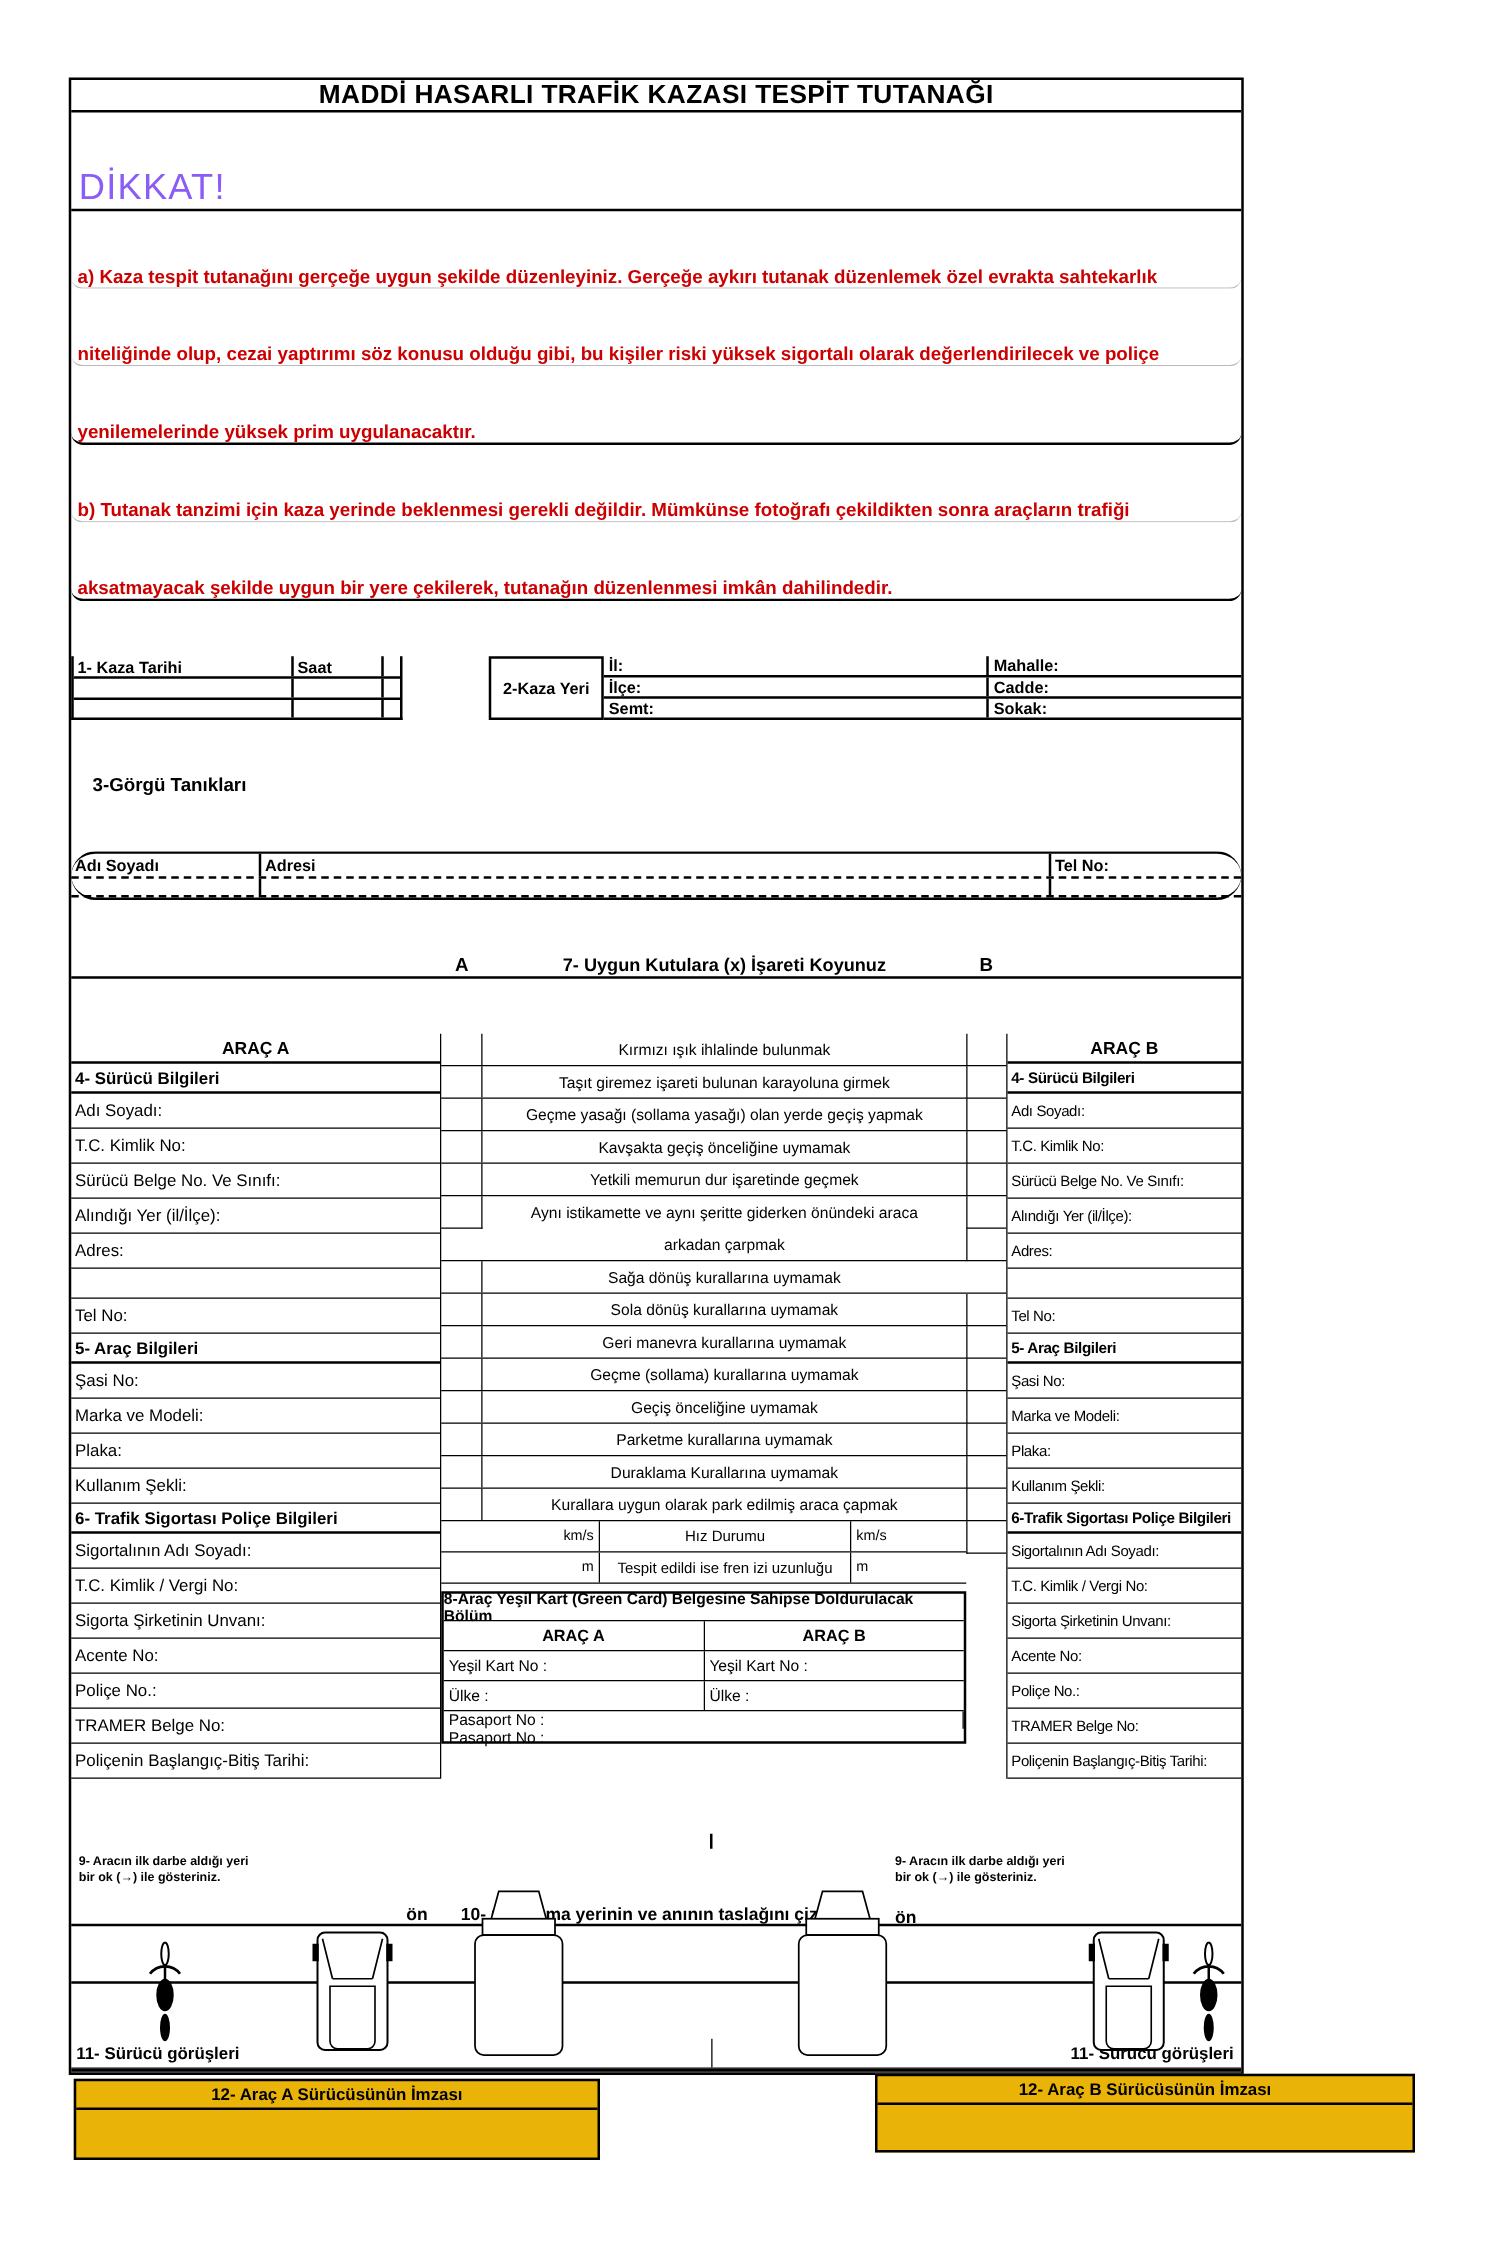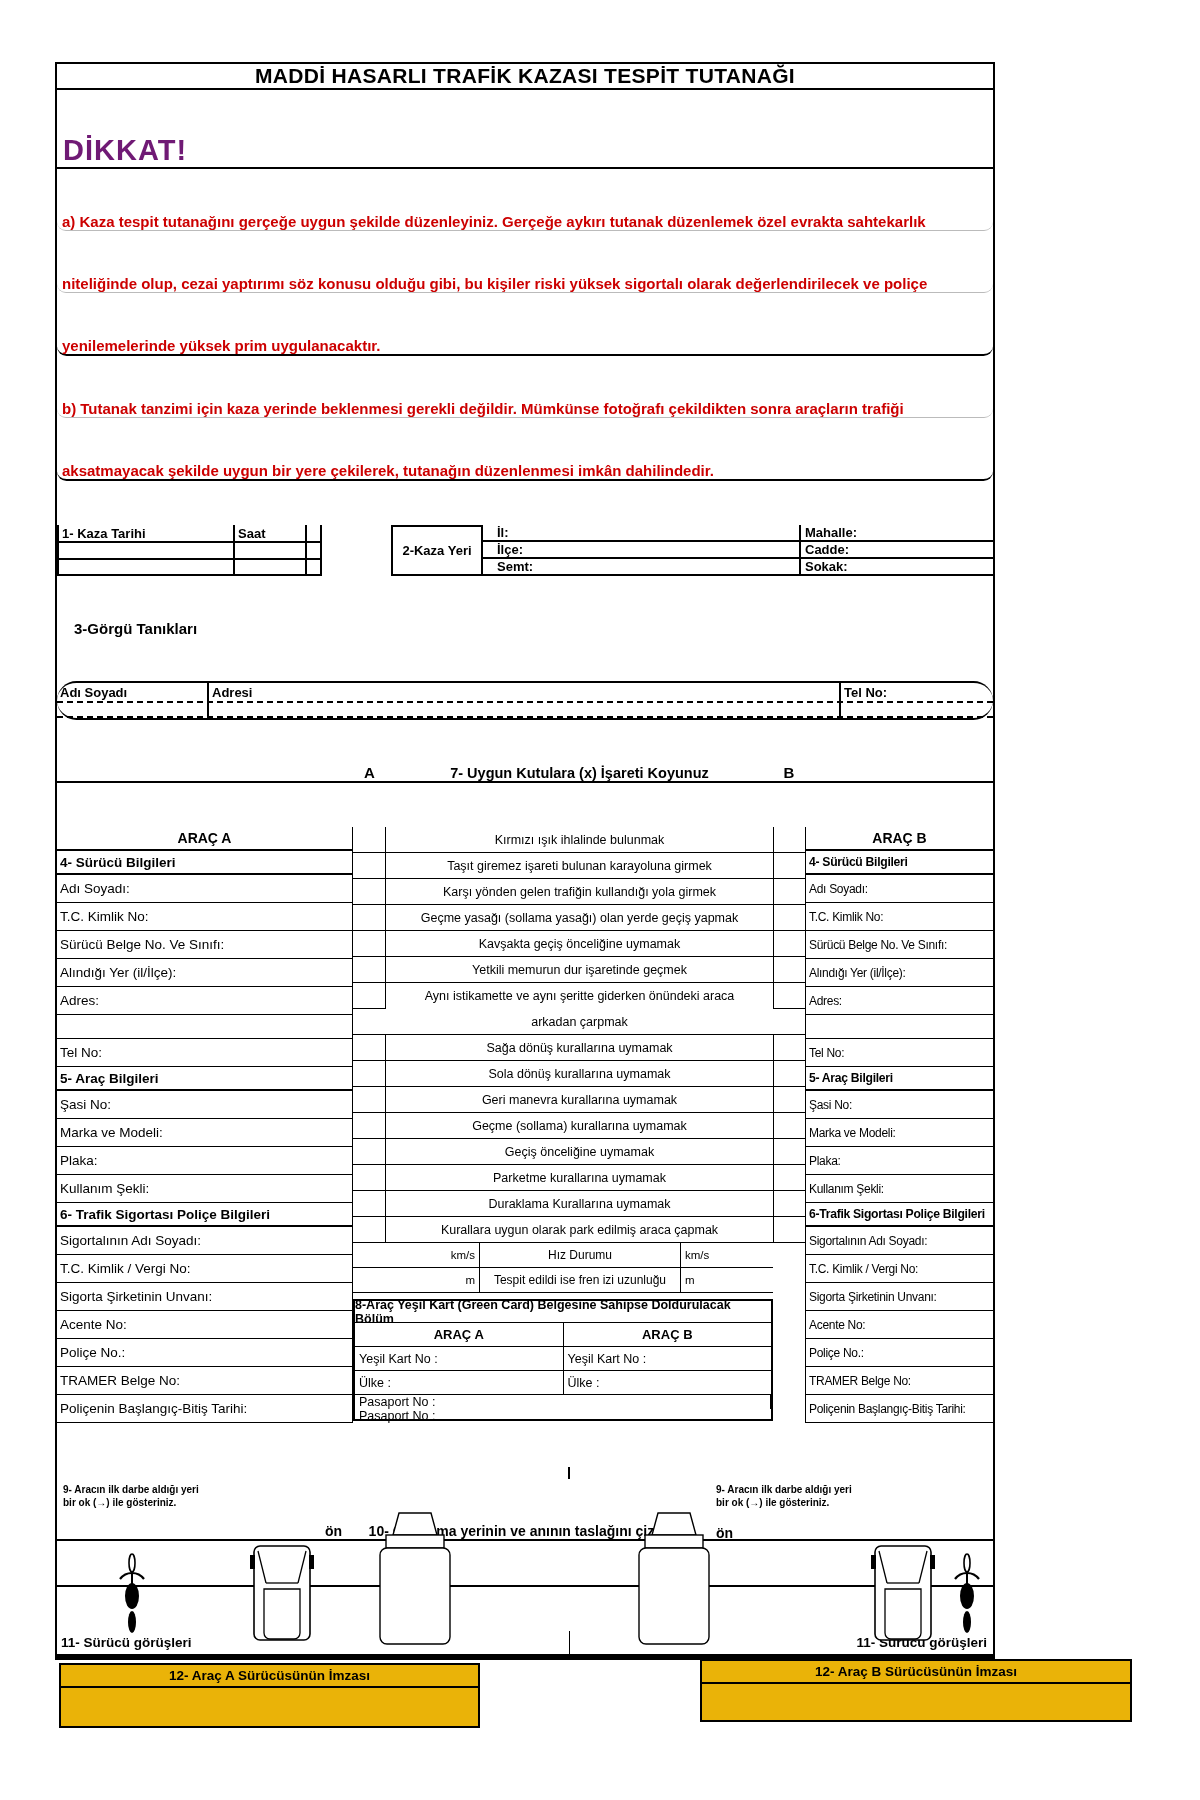--- a/index.html
+++ b/index.html
@@ -5,42 +5,42 @@
   * { box-sizing: border-box; margin: 0; padding: 0; }
   body { background:#fff; font-family:"Liberation Sans", sans-serif; color:#000; }
   .page { position:relative; width:1200px; height:1800px; background:#fff; overflow:hidden; }
   .form { position:absolute; left:55px; top:62px; width:940px; height:1598px;
           border:2px solid #000; display:flex; flex-direction:column; background:#fff;gap:44px; }
 
   
   .title-bar { height:36px; border-bottom:2px solid #000; display:flex; align-items:center; justify-content:center;
                font-weight:bold; font-size:21px; letter-spacing:0.3px; }
   .dikkat-row { height:35px; border-bottom:2px solid #000; display:flex; align-items:center;
-                padding-left:6px; color:#701a75; font-weight:bold; font-size:29px; letter-spacing:1px; }
+                padding-left:6px; color:#8b5cf6; font-weight:normal; font-size:29px; letter-spacing:1px; }
   .red-line { display:flex; align-items:center; padding-left:5px; color:#cc0000; font-weight:bold; font-size:15px;border-radius:11px; }
   .rl-a1,.rl-a2 { height:24px; border-bottom:1px solid #bbb; }
   .rl-a2 { height:23px; }
   .rl-a3 { height:23px; border-bottom:2px solid #000; }
   .rl-b1 { height:21px; border-bottom:1px solid #bbb; }
   .rl-b2 { height:21px; border-bottom:2px solid #000; }
 
   
   .kaza-row { height:58px; display:flex; }
   .minitable { width:265px; border:2px solid #000; border-top:none; display:flex; flex-direction:column; }
   .mt-row { display:flex; flex:1; }
   .mt-hdr { height:18px; flex:none; border-bottom:2px solid #000; font-weight:bold; font-size:13px; }
   .mt-r1 { border-bottom:2px solid #000; }
   .mt-c1 { width:176px; border-right:2px solid #000; padding-left:3px; display:flex; align-items:center; }
   .mt-c2 { width:72px; border-right:2px solid #000; padding-left:3px; display:flex; align-items:center; }
   .mt-c3 { flex:1; }
   .kgap { width:69px; }
   .kyeri { width:92px; border:2px solid #000; display:flex; align-items:center; justify-content:center;
            font-weight:bold; font-size:13px; }
   .loctable { flex:1; display:flex; flex-direction:column; }
-  .locrow { flex:1; display:flex; border-bottom:2px solid #000; font-weight:bold; font-size:13px;padding-left:10px; }
+  .locrow { flex:1; display:flex; border-bottom:2px solid #000; font-weight:bold; font-size:13px; }
   .lc1 { width:308px; border-right:2px solid #000; padding-left:4px; display:flex; align-items:center; }
   .lc2 { flex:1; padding-left:4px; display:flex; align-items:center; }
 
   
   .g3-label { height:20px; display:flex; align-items:center; padding-left:17px; font-weight:bold; font-size:15px; }
   .gtable { height:50px; border-top:2px solid #000; border-bottom:2px solid #000; display:flex; flex-direction:column;border-radius:22px; }
   .gt-hdr { height:20px; display:flex; border-bottom:2px dashed #000; font-weight:bold; font-size:13px; }
   .gt-r1 { height:15px; display:flex; border-bottom:2px dashed #000; }
   .gt-r2 { flex:1; display:flex; }
   .gc1 { width:152px; border-right:2px solid #000; padding-left:3px; display:flex; align-items:center; }
@@ -232,24 +232,20 @@
         <div class="irow">
           <div class="abox"></div>
           <div class="itext">Kırmızı ışık ihlalinde bulunmak</div>
         </div>
         <div class="irow">
           <div class="abox"></div>
           <div class="itext">Taşıt giremez işareti bulunan karayoluna girmek</div>
         </div>
         <div class="irow">
           <div class="abox"></div>
-          <div class="itext">Karşı yönden gelen trafiğin kullandığı yola girmek</div>
-        </div>
-        <div class="irow">
-          <div class="abox"></div>
           <div class="itext">Geçme yasağı (sollama yasağı) olan yerde geçiş yapmak</div>
         </div>
         <div class="irow">
           <div class="abox"></div>
           <div class="itext">Kavşakta geçiş önceliğine uymamak</div>
         </div>
         <div class="irow">
           <div class="abox"></div>
           <div class="itext">Yetkili memurun dur işaretinde geçmek</div>
         </div>

